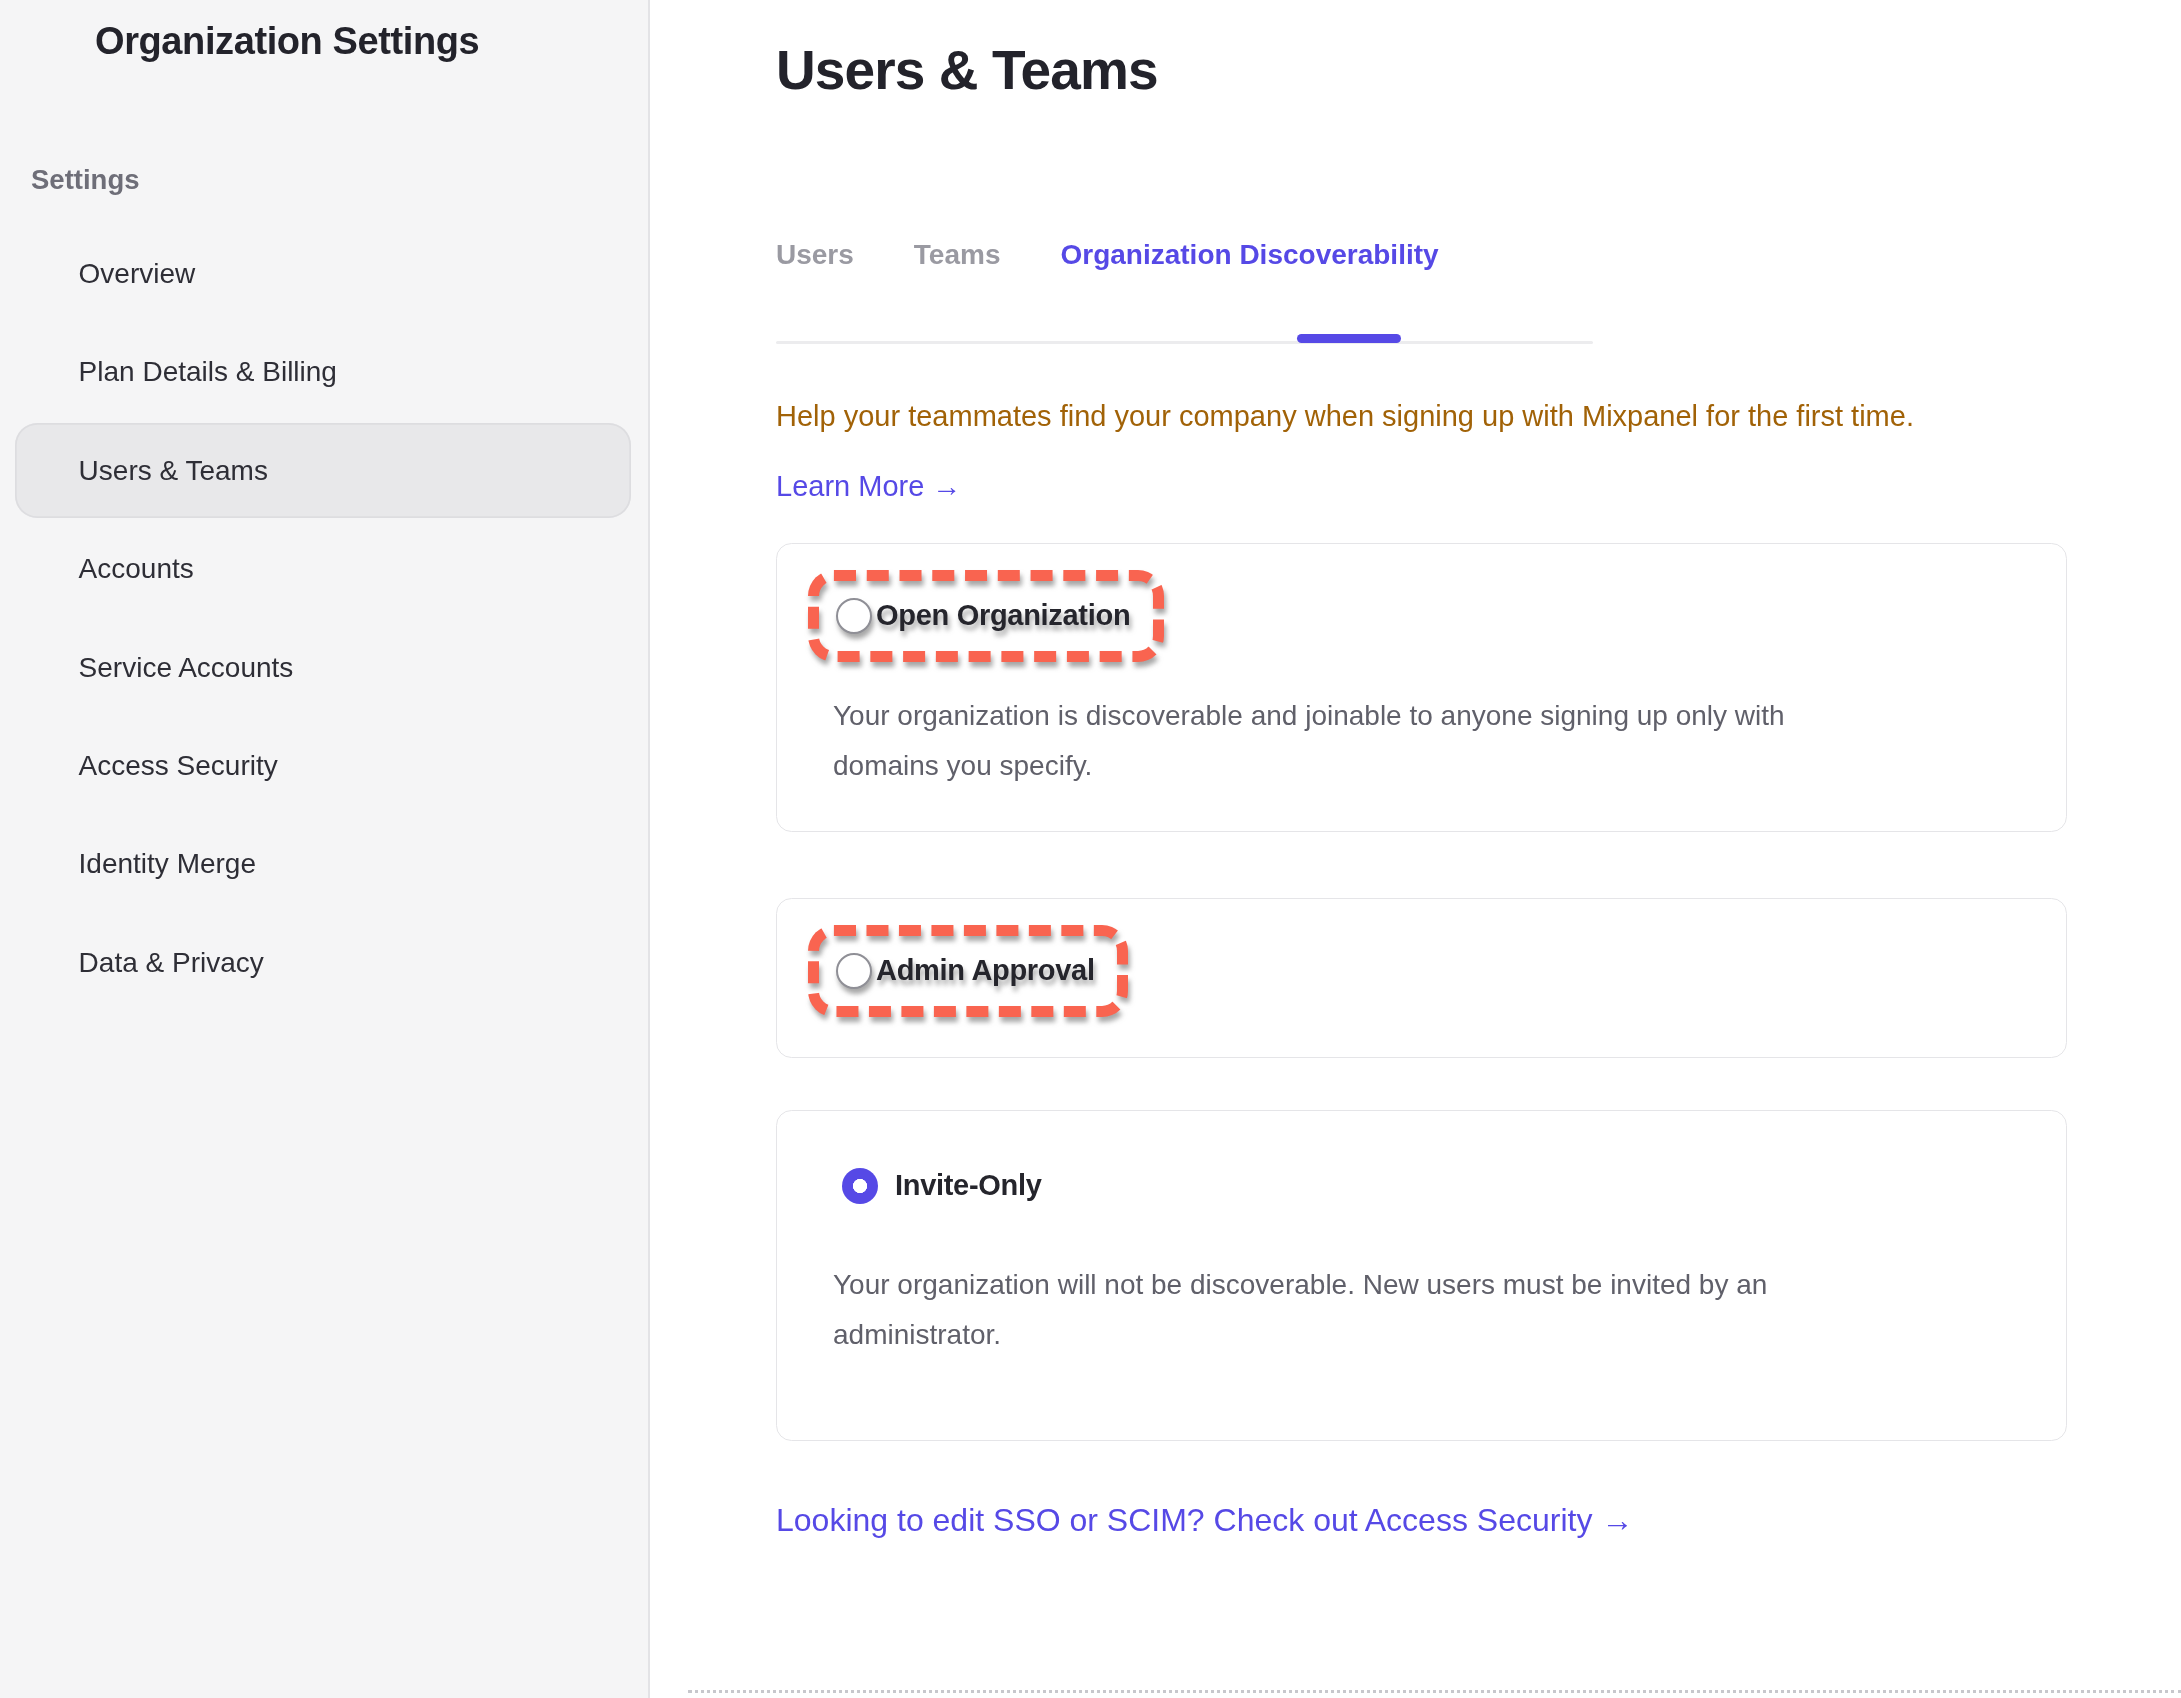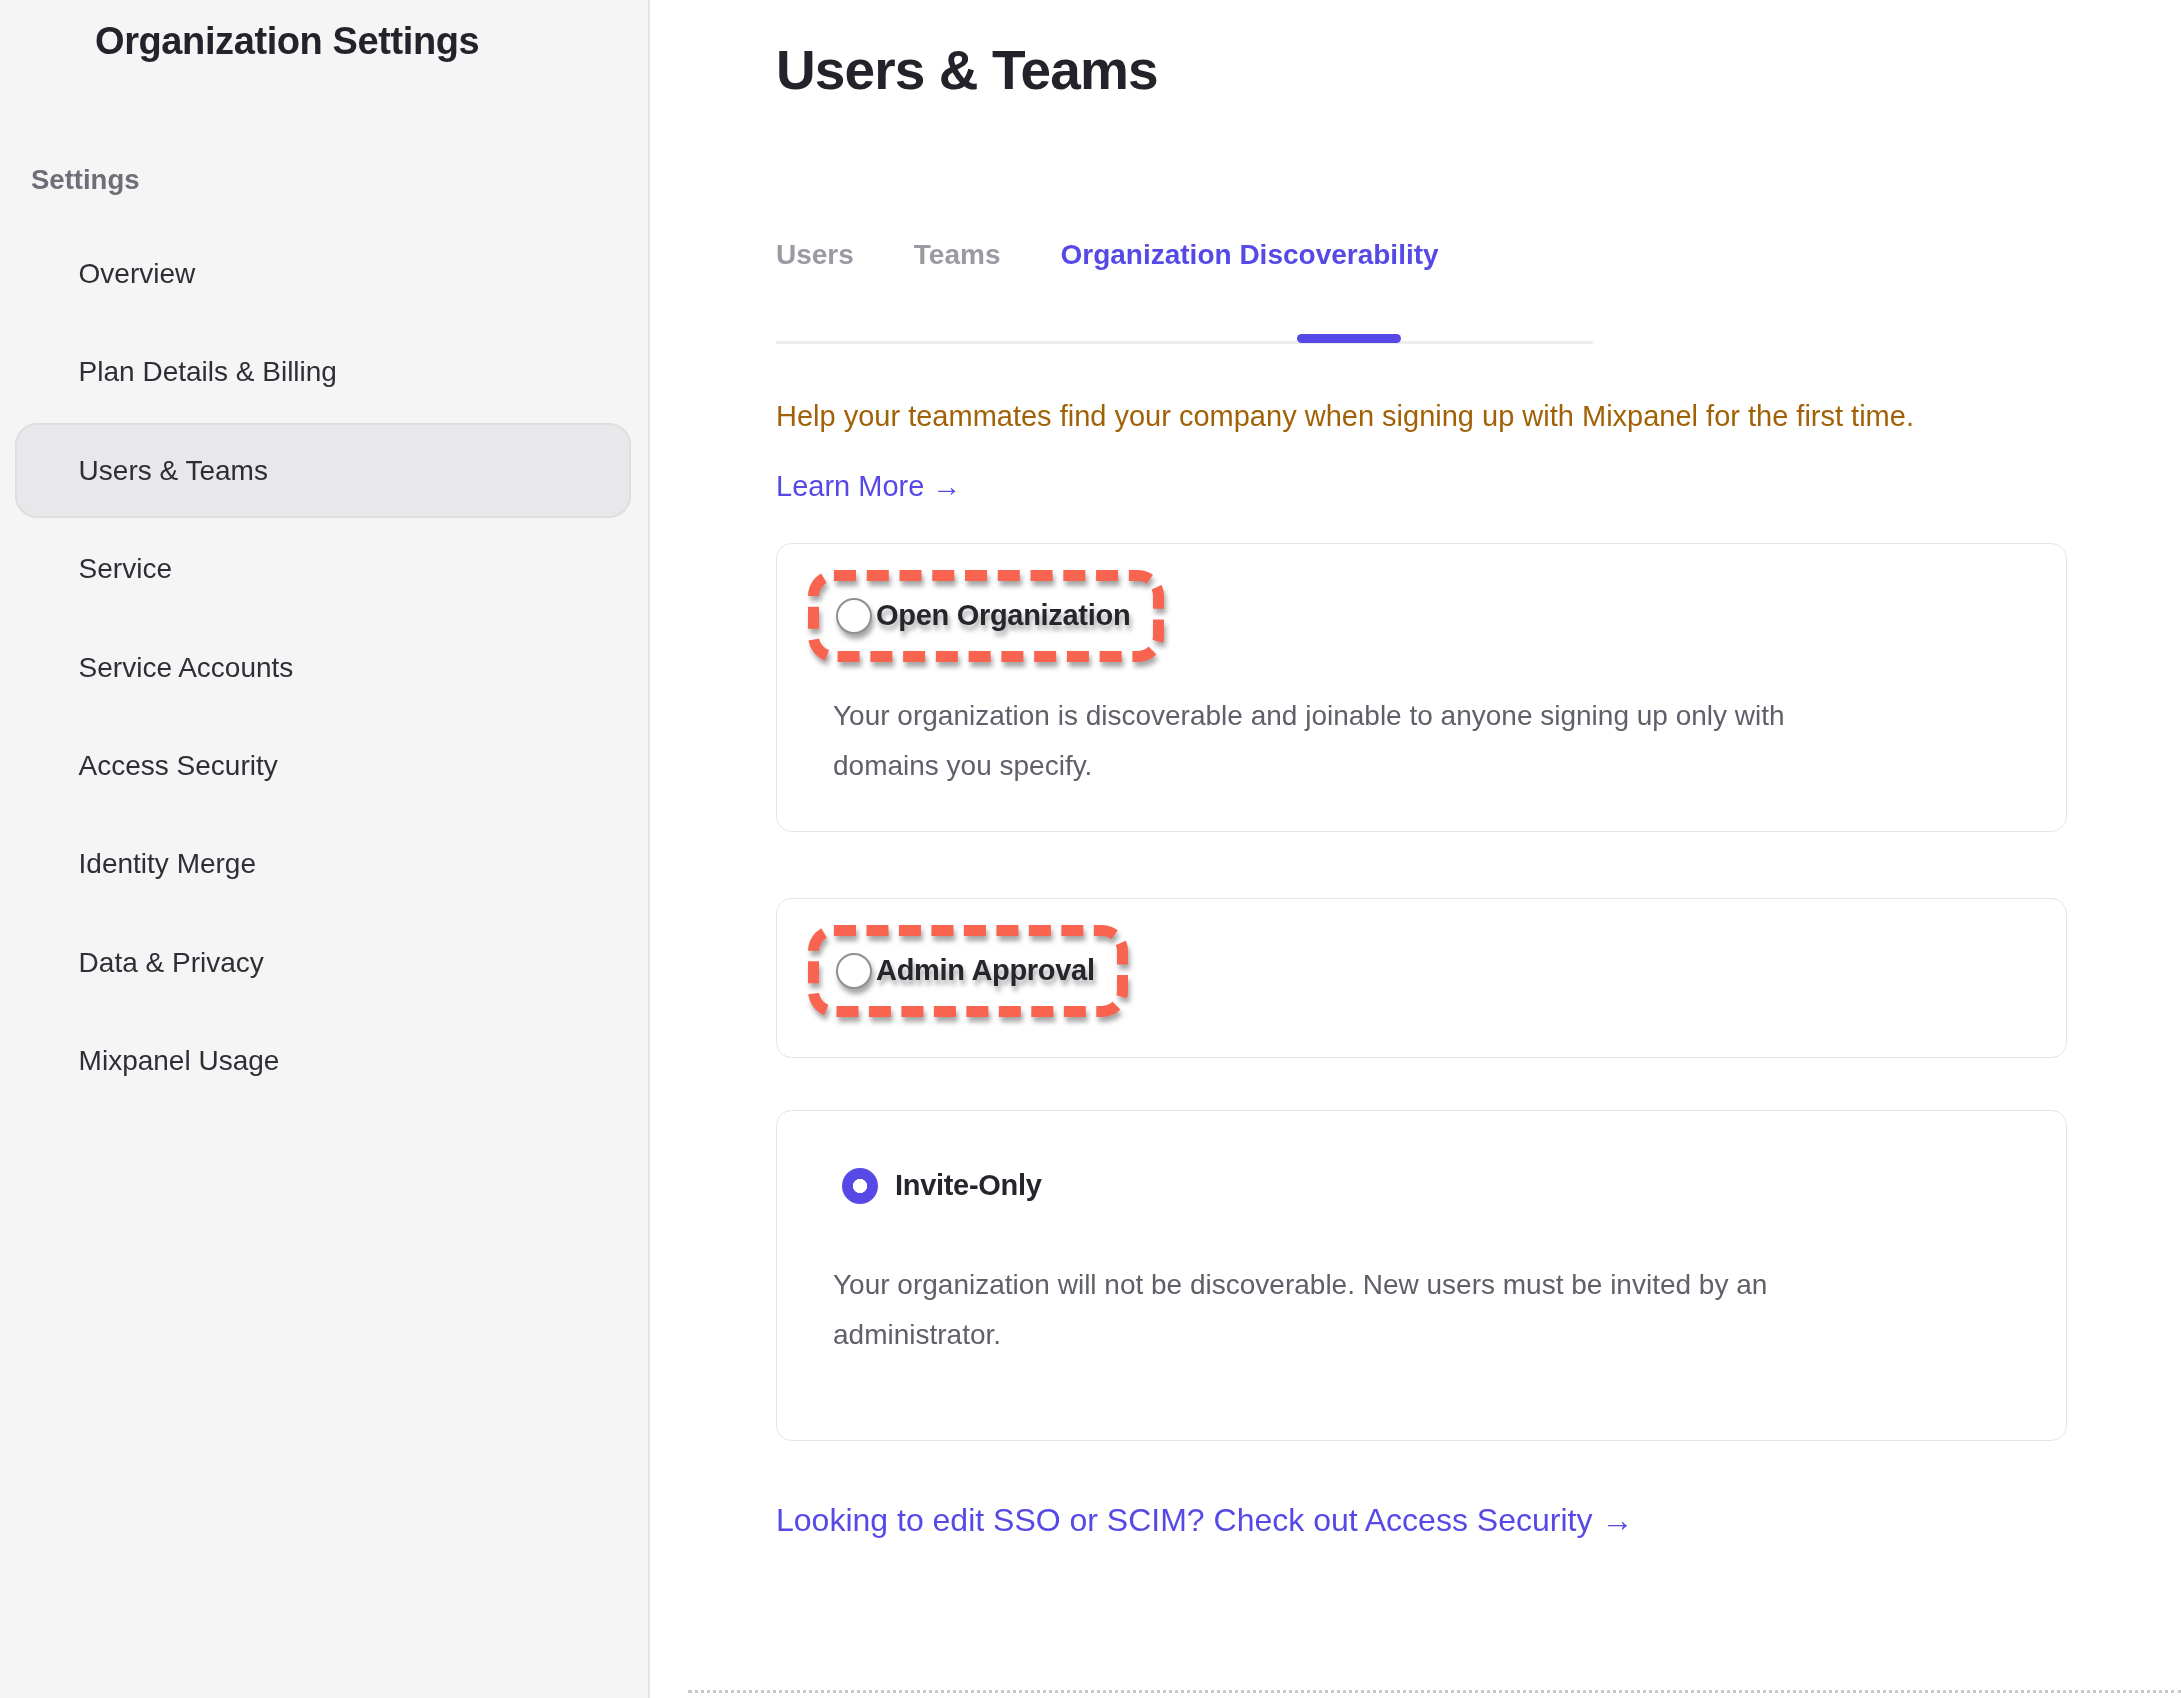--- a/index.html
+++ b/index.html
@@ -163,26 +163,25 @@
 
 <div class="app">
 
   <aside class="sidebar">
     <div class="sidebar-title">Organization Settings</div>
     <div class="section-label">Settings</div>
     <nav class="nav">
       <div class="nav-item">Overview</div>
       <div class="nav-item">Plan Details &amp; Billing</div>
       <div class="nav-item active">Users &amp; Teams</div>
-      <div class="nav-item">Service</div>
+      <div class="nav-item">Accounts</div>
       <div class="nav-item">Service Accounts</div>
       <div class="nav-item">Access Security</div>
       <div class="nav-item">Identity Merge</div>
       <div class="nav-item">Data &amp; Privacy</div>
-      <div class="nav-item">Mixpanel Usage</div>
     </nav>
   </aside>
 
   <main class="main">
     <h1 class="page-title">Users &amp; Teams</h1>
 
     <div class="tabs">
       <div class="tab">Users</div>
       <div class="tab">Teams</div>
       <div class="tab active">Organization Discoverability</div>

